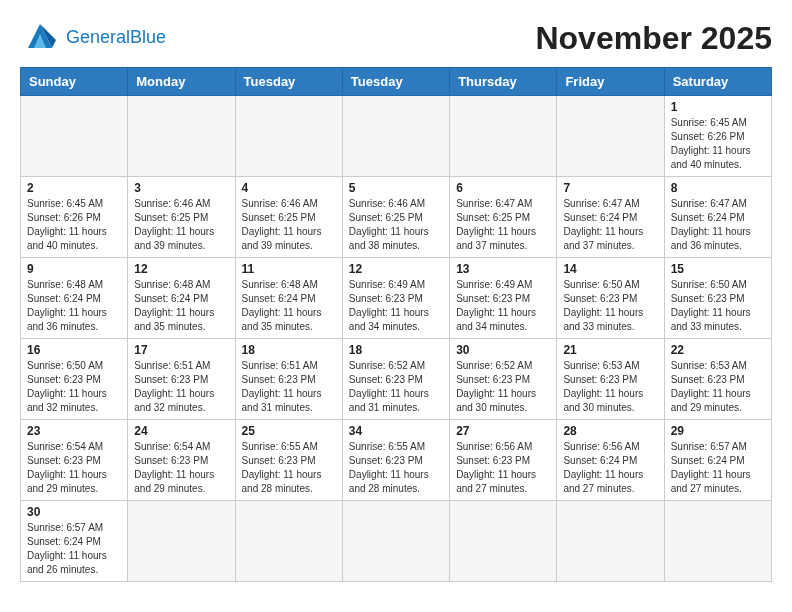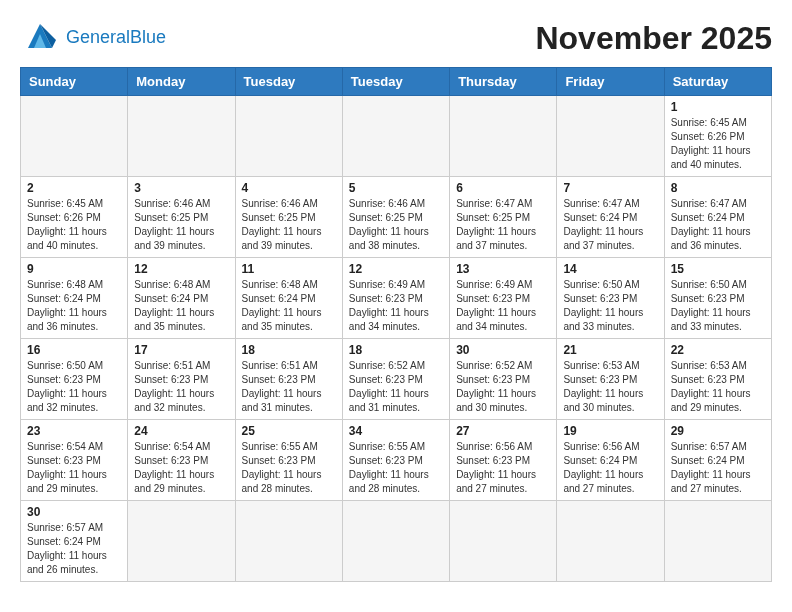--- a/index.html
+++ b/index.html
@@ -318,21 +318,21 @@
 and 28 minutes.</div>
         </td>
         <td>
           <span class="day-number">27</span>
           <div class="cell-content" style="white-space: pre-line;">Sunrise: 6:56 AM
 Sunset: 6:23 PM
 Daylight: 11 hours
 and 27 minutes.</div>
         </td>
         <td>
-          <span class="day-number">19</span>
+          <span class="day-number">28</span>
           <div class="cell-content" style="white-space: pre-line;">Sunrise: 6:56 AM
 Sunset: 6:24 PM
 Daylight: 11 hours
 and 27 minutes.</div>
         </td>
         <td>
           <span class="day-number">29</span>
           <div class="cell-content" style="white-space: pre-line;">Sunrise: 6:57 AM
 Sunset: 6:24 PM
 Daylight: 11 hours

